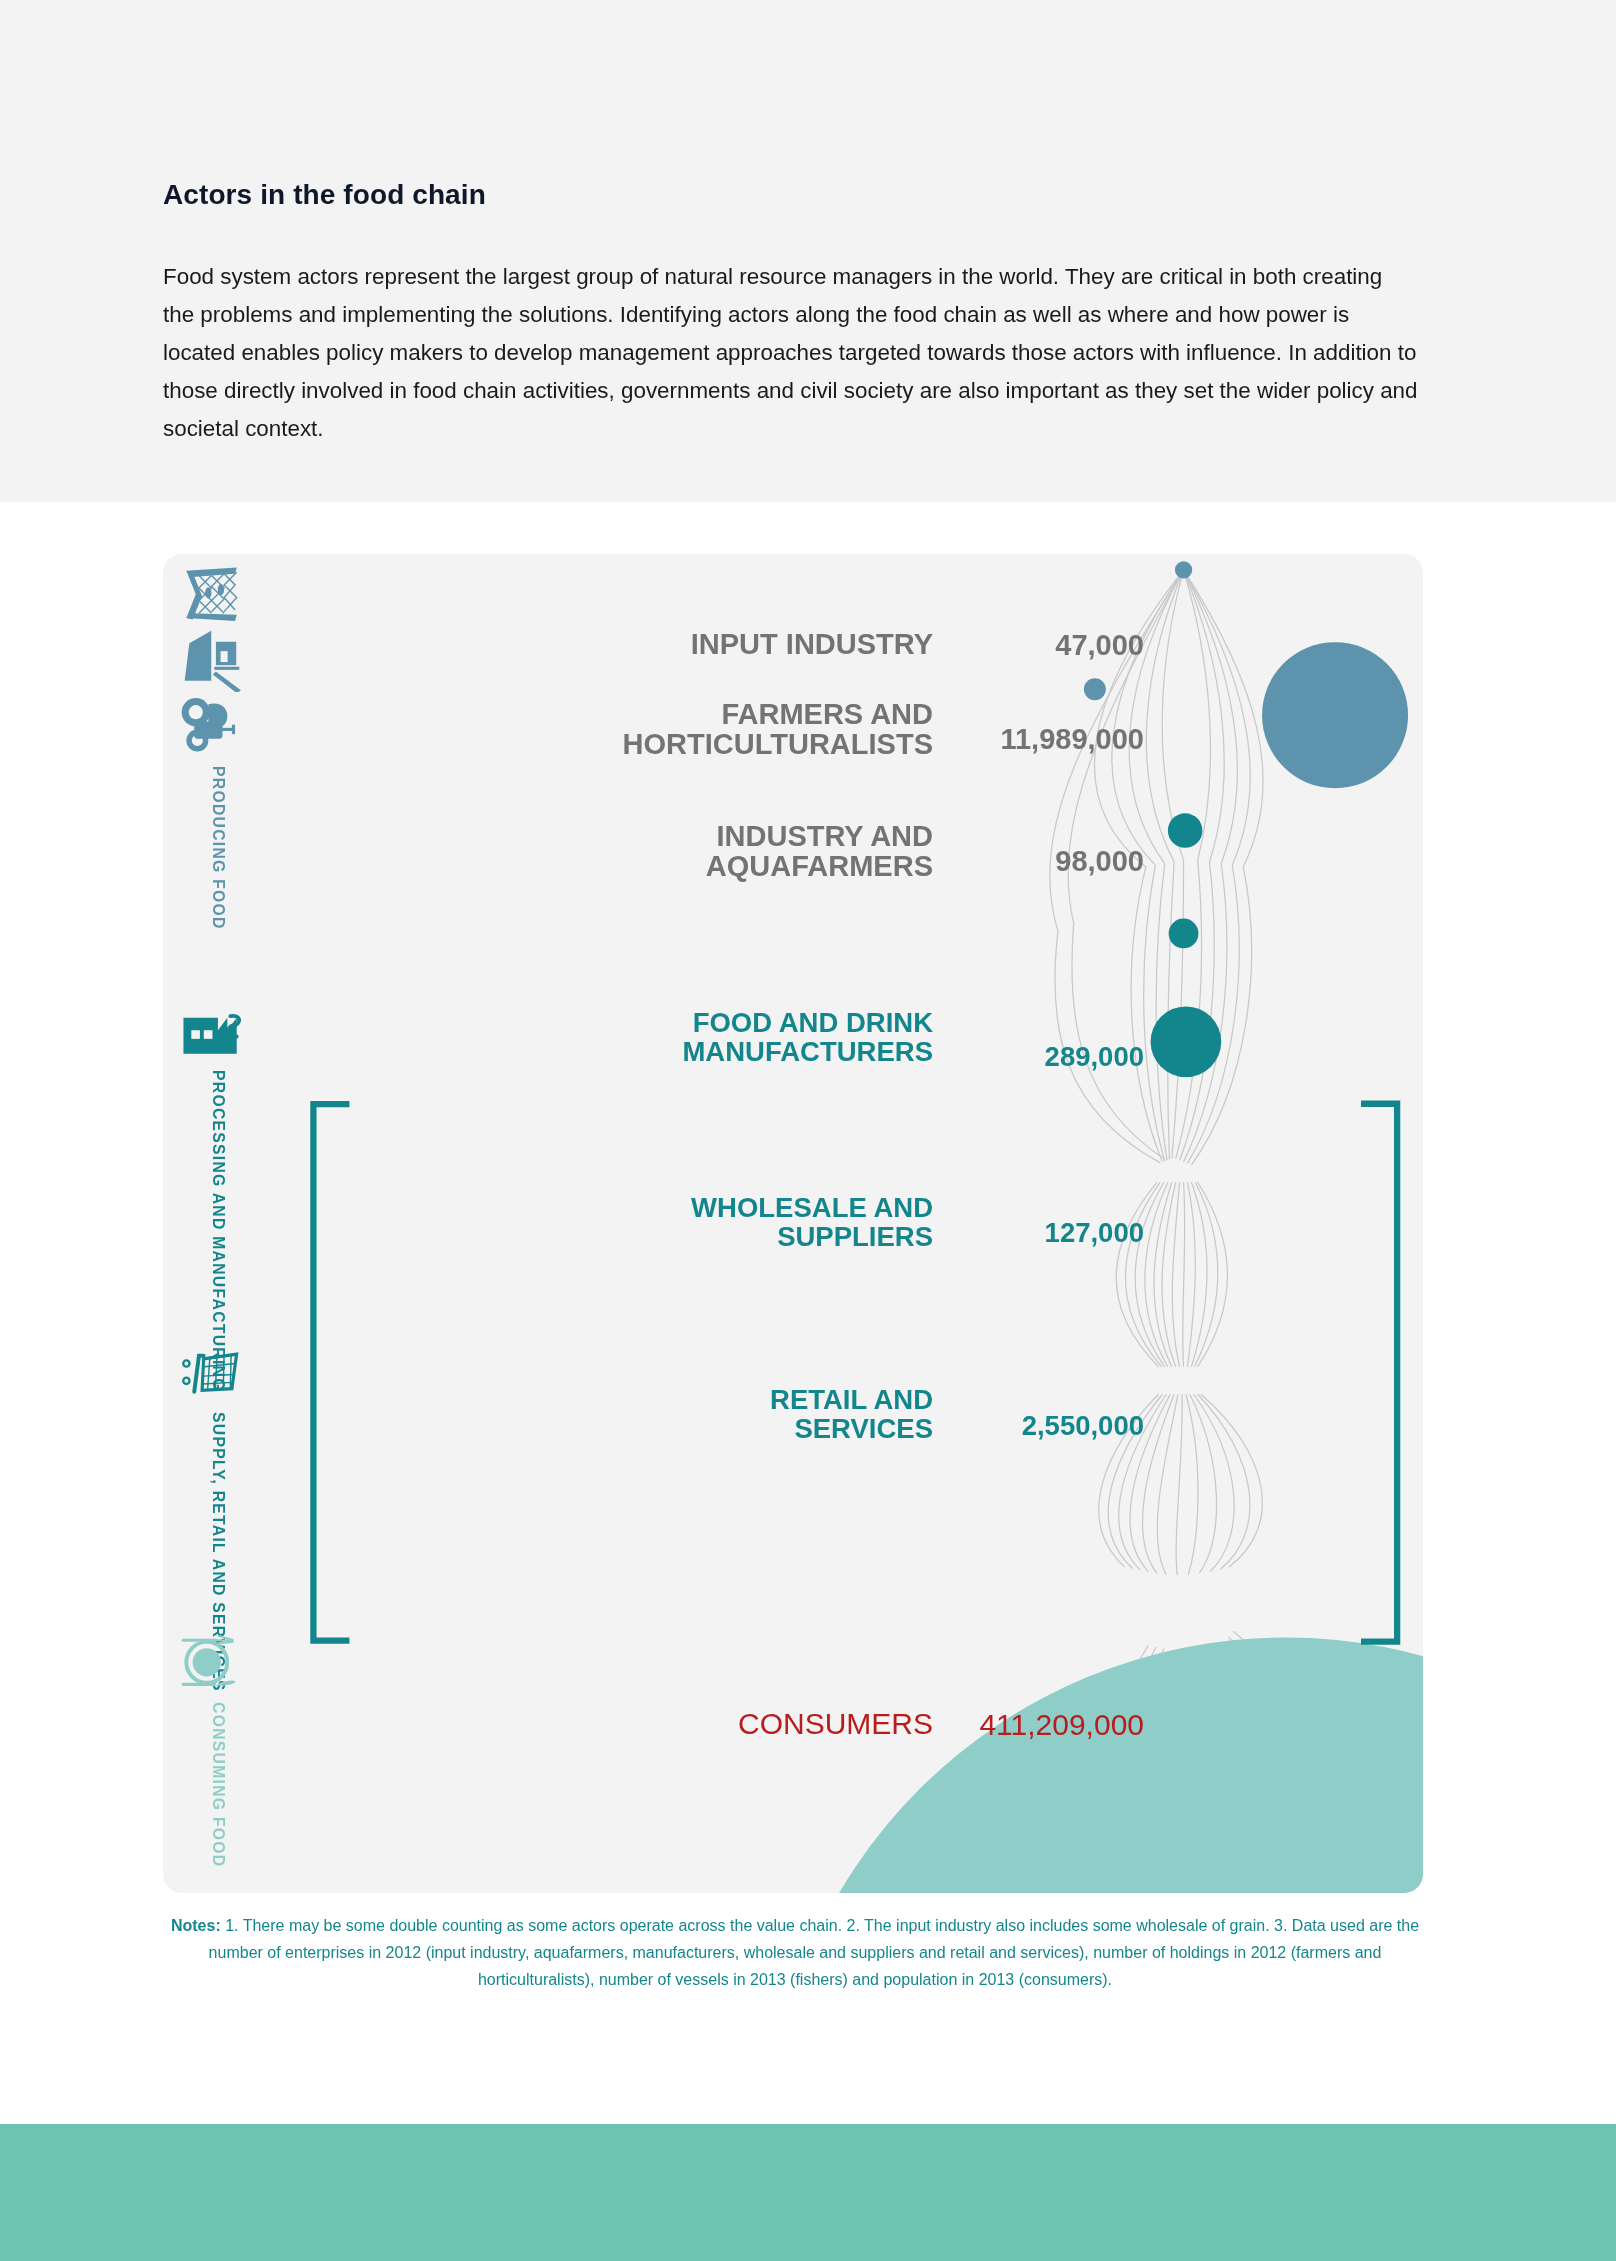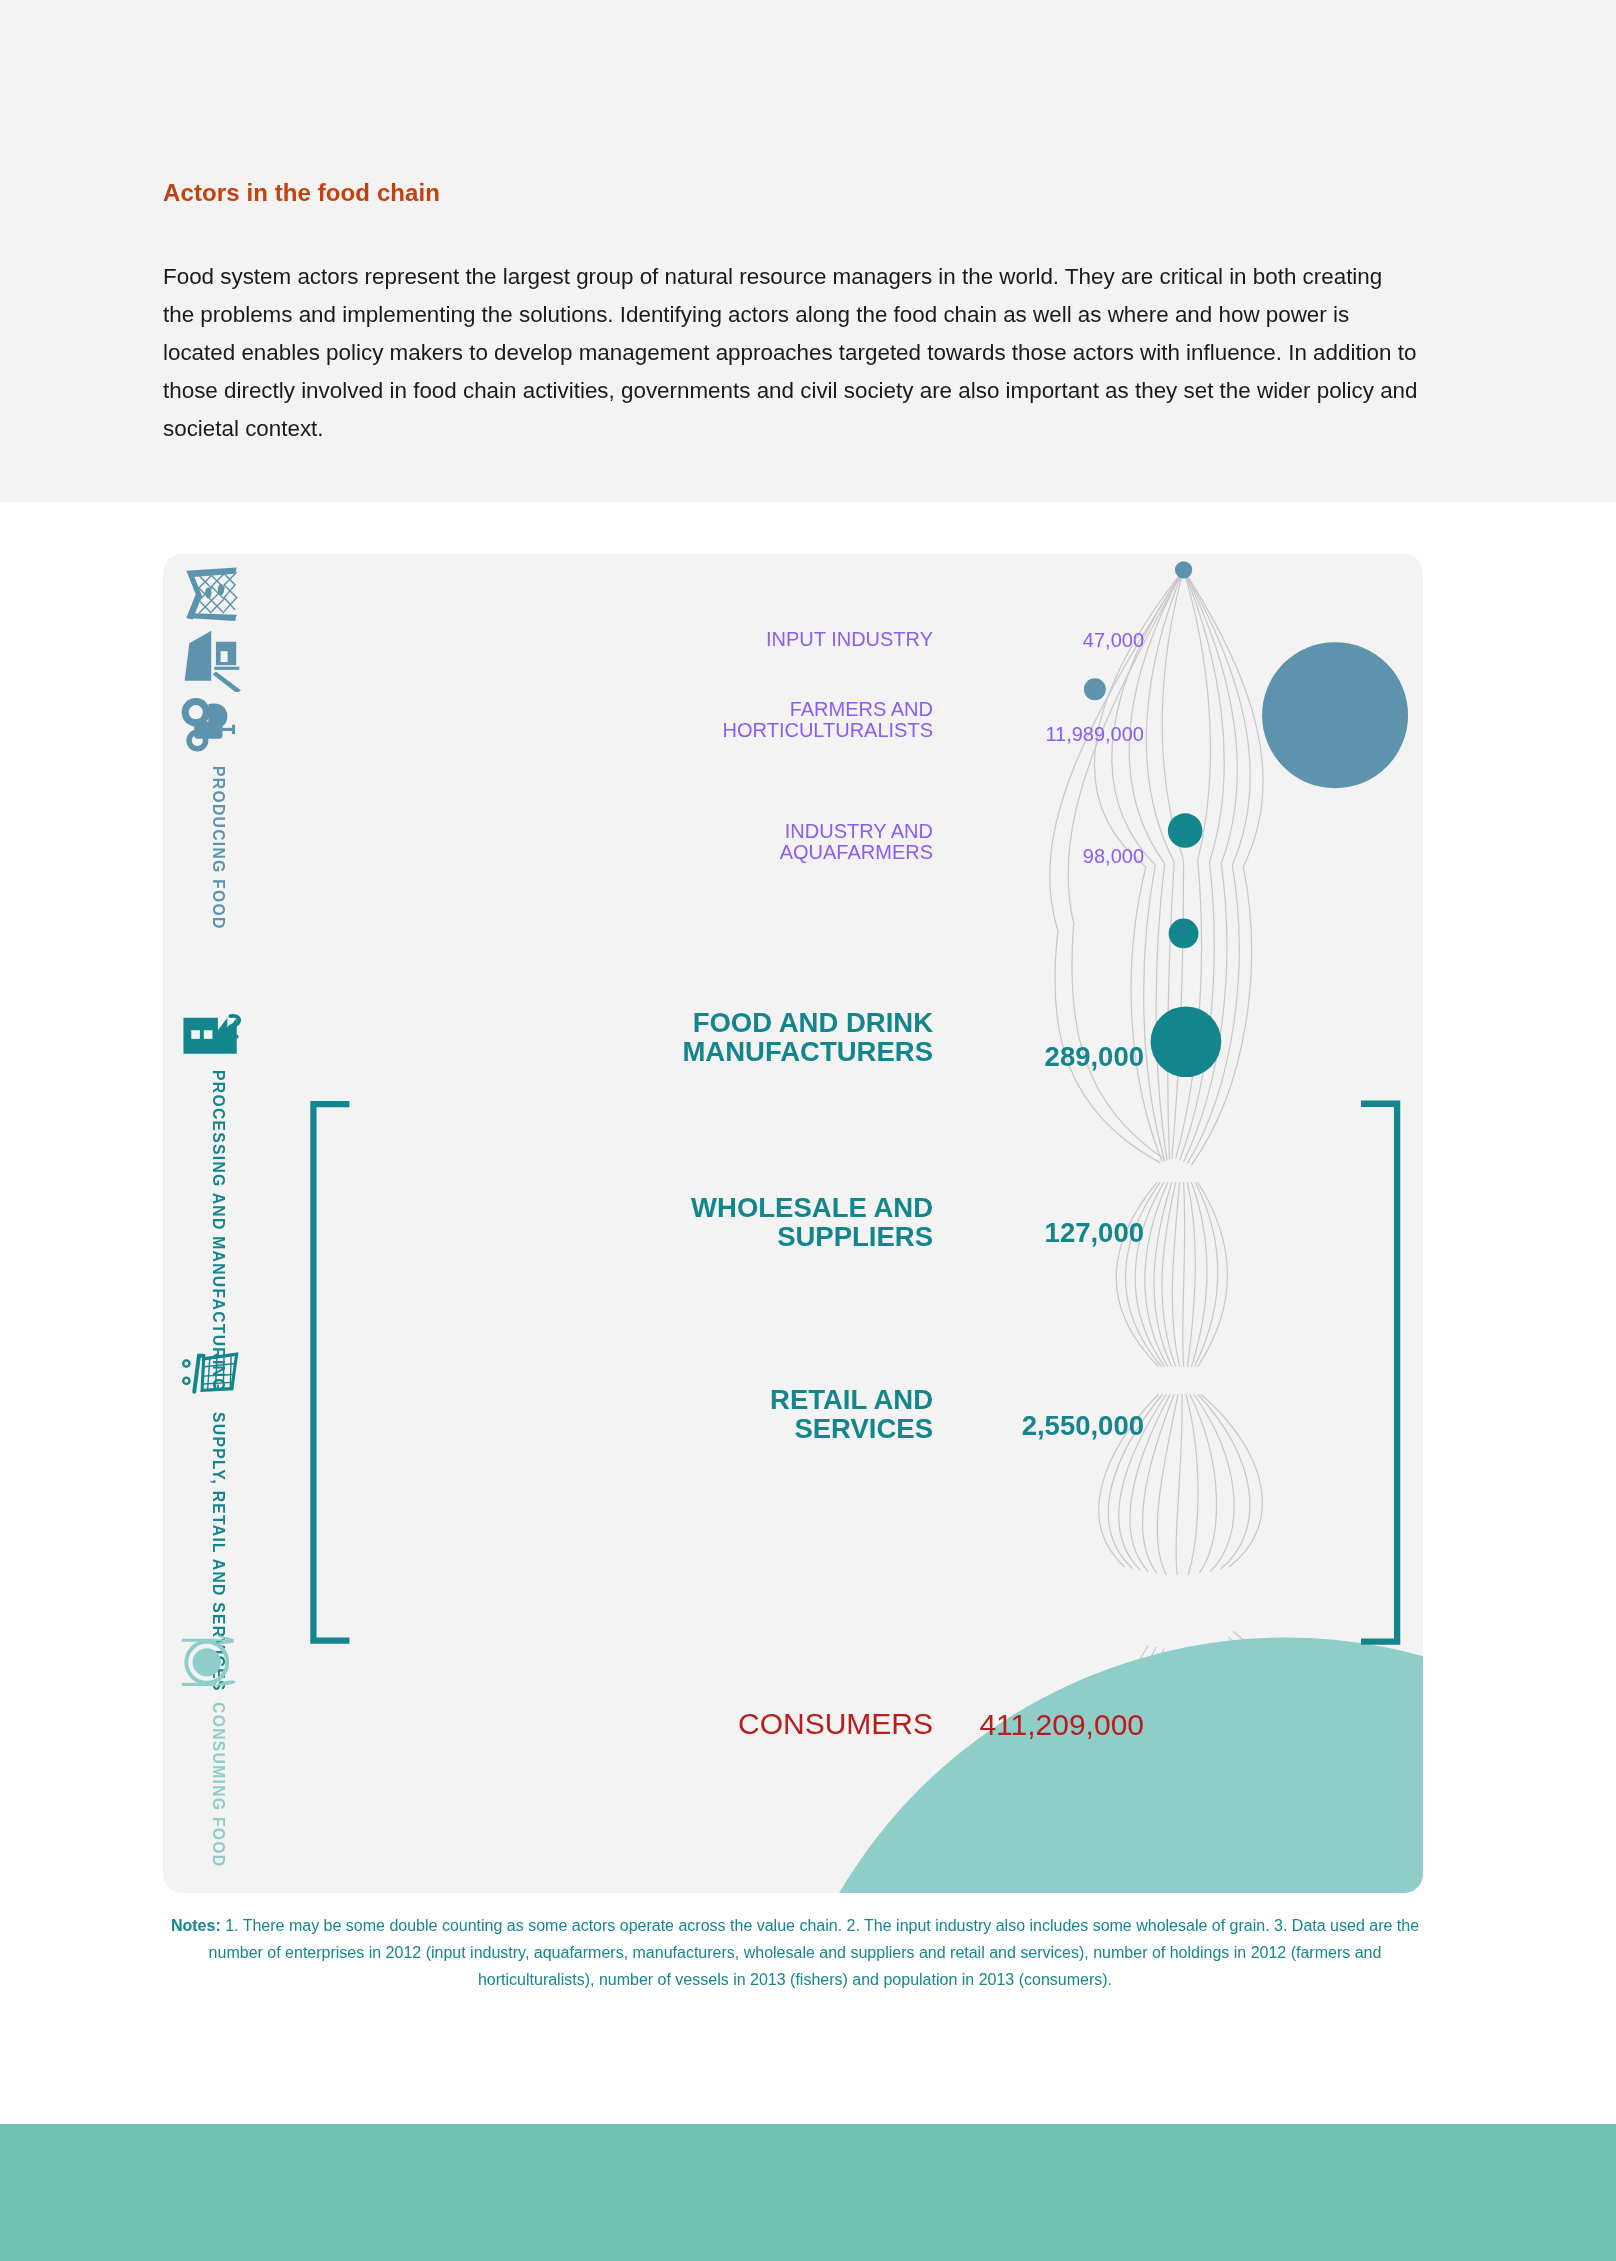--- a/index.html
+++ b/index.html
@@ -11,21 +11,21 @@
     overflow:hidden;
   }
 
   
   #intro-band{
     position:absolute; left:0; top:0; width:1617px; height:502px;
     background:#f2f3f2;
   }
   #page-title{
     position:absolute; left:163px; top:179px;
-    font-size:24px; font-weight:bold; color:#c2410c;
+    font-size:28px; font-weight:bold; color:#0f172a;
     letter-spacing:0.1px;
   }
   #intro-paragraph{
     position:absolute; left:163px; top:258px; width:1256px;
     font-size:22.4px; line-height:38px; color:#1a1a1a; font-weight:400;
   }
 
   
   #diagram-card{
     position:absolute; left:163px; top:554px; width:1260px; height:1339px;
@@ -43,21 +43,21 @@
   }
 
   
   .row{ position:absolute; }
   .row-name{
     position:absolute; text-align:right; white-space:pre-line;
     line-height:1.04;
   }
   .row-value{ position:absolute; text-align:right; }
 
-  .producing .row-name, .producing .row-value{ color:#8b5cf6; font-weight:400; font-size:20px; }
+  .producing .row-name, .producing .row-value{ color:#737373; font-weight:700; font-size:29px; }
   .mid .row-name,  .mid .row-value { color:#13858c; font-weight:bold; font-size:27.5px; }
   .consumer-text { color:#b91c1c; font-weight:normal; font-size:30px; }
 
   
   .bracket{ position:absolute; }
 
   
   #notes{
     position:absolute; left:163px; top:1912px; width:1264px;
     font-size:16px; line-height:27px; color:#14878d;text-align:center;

